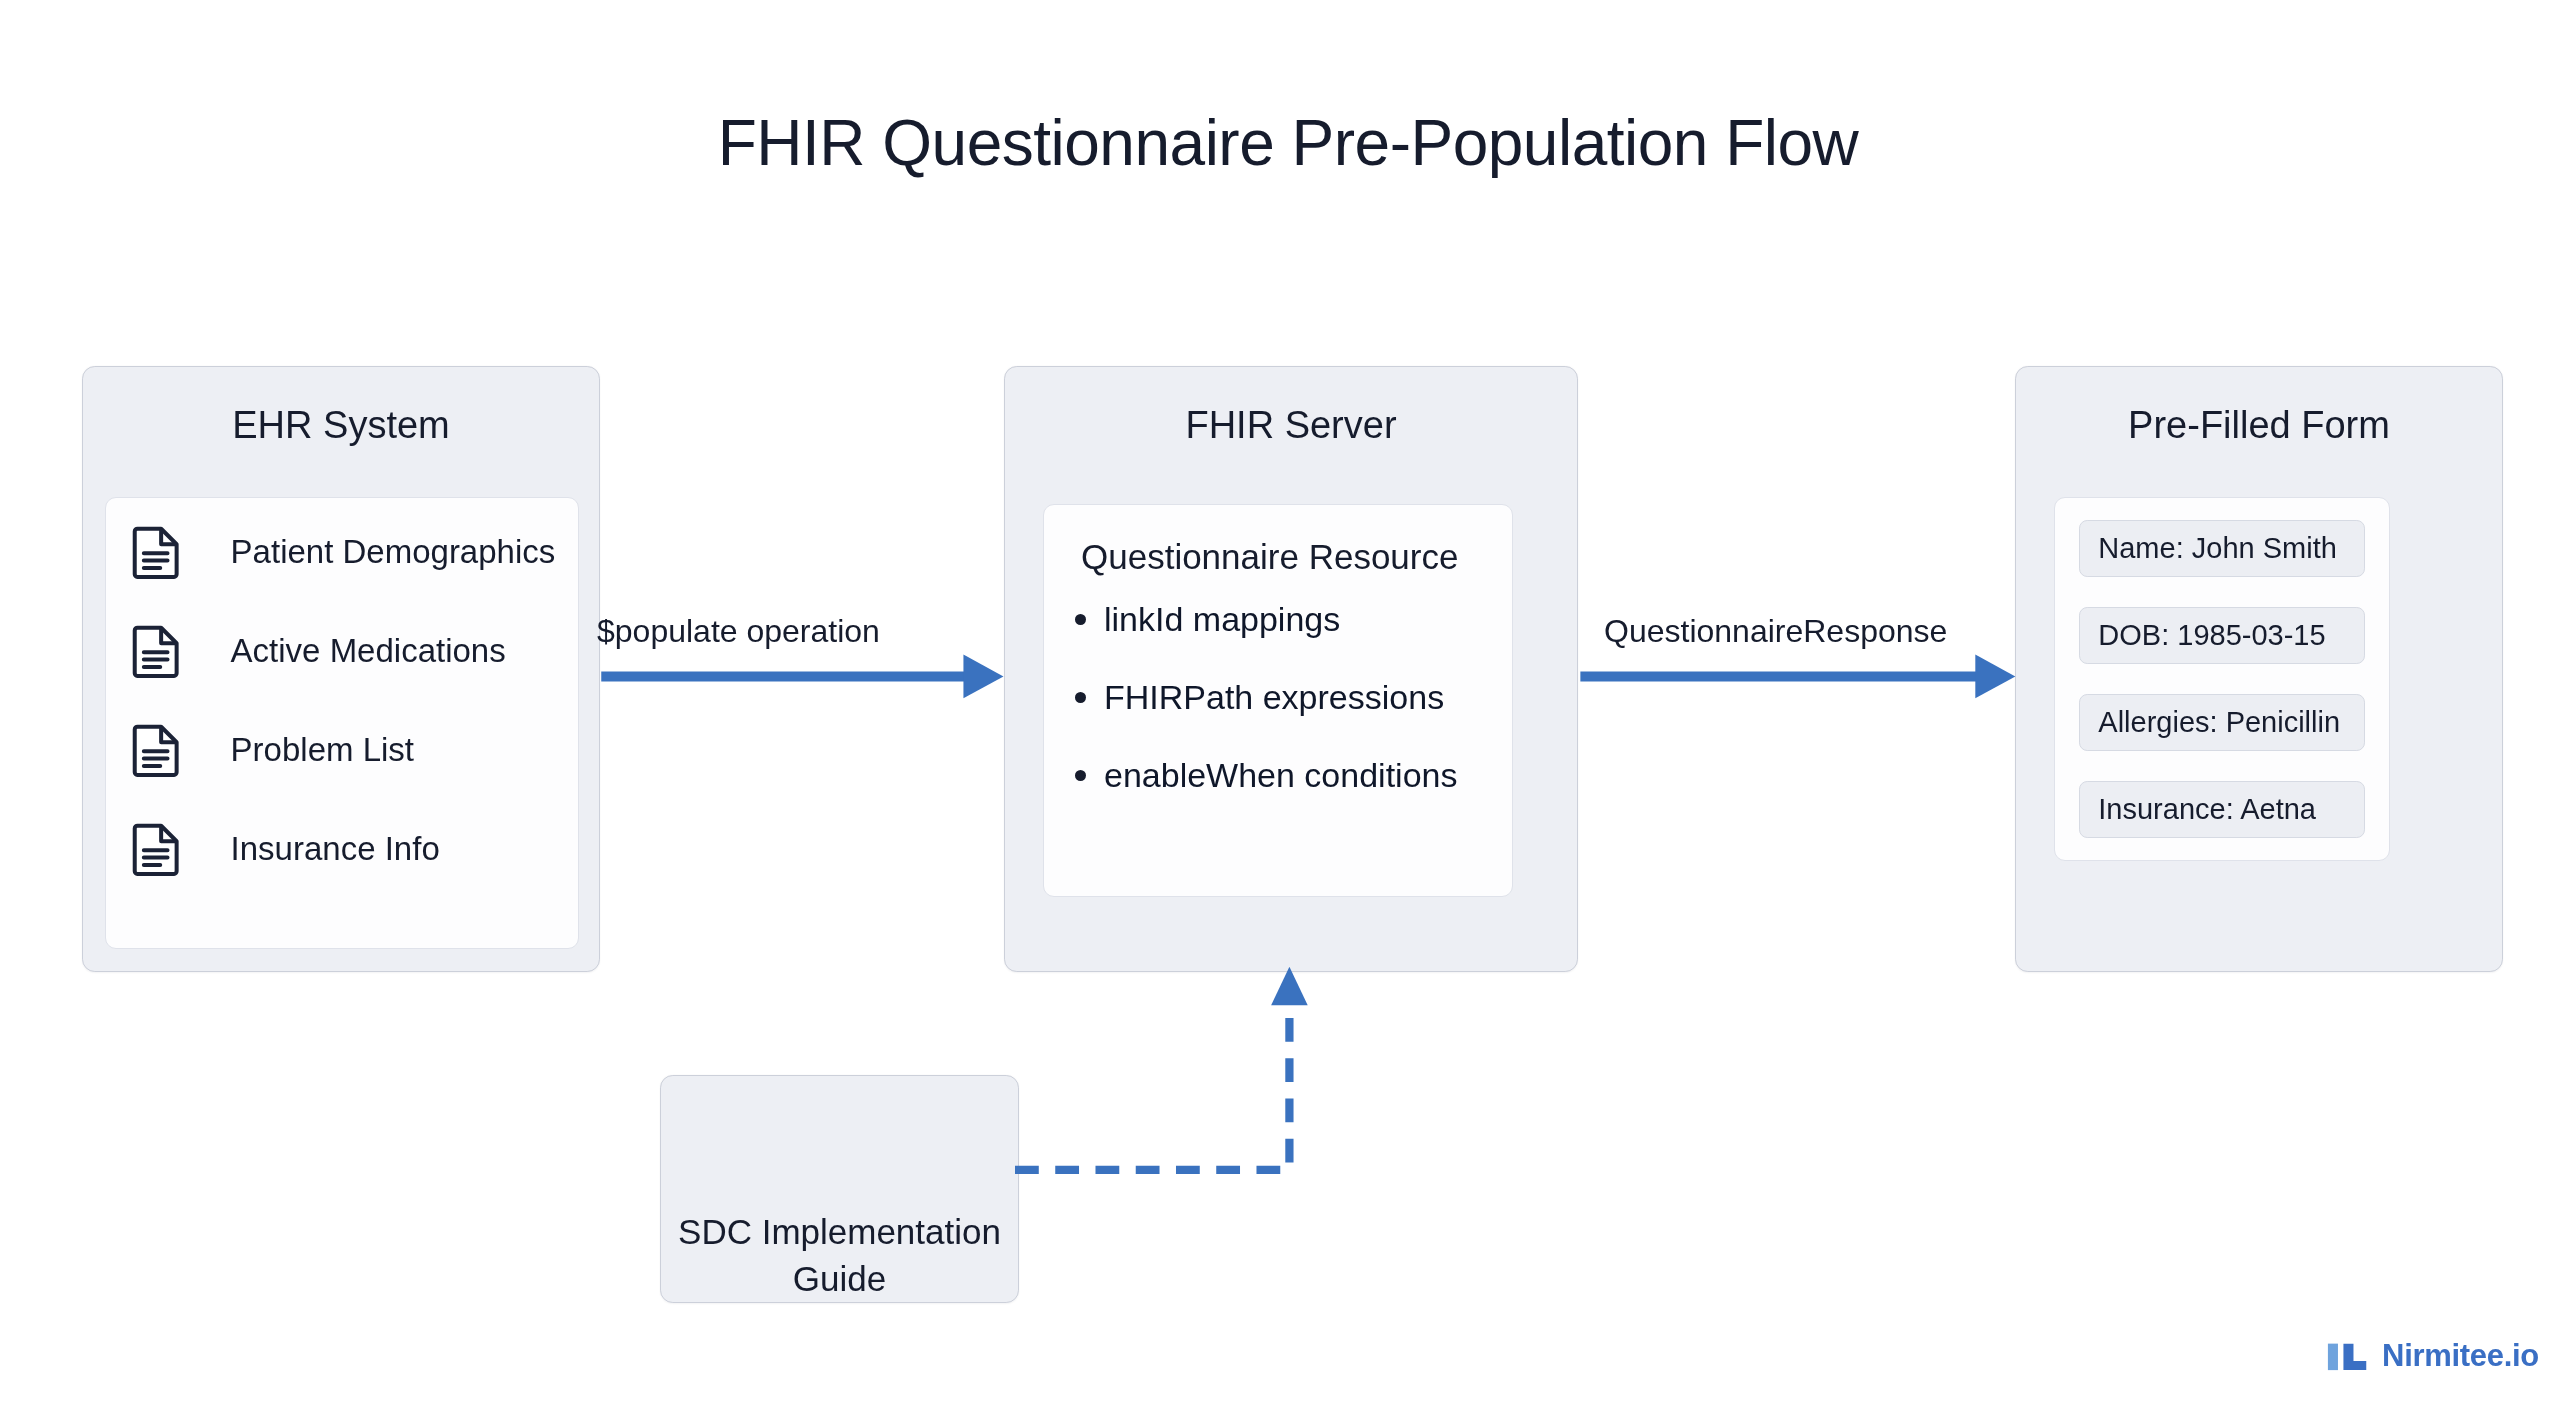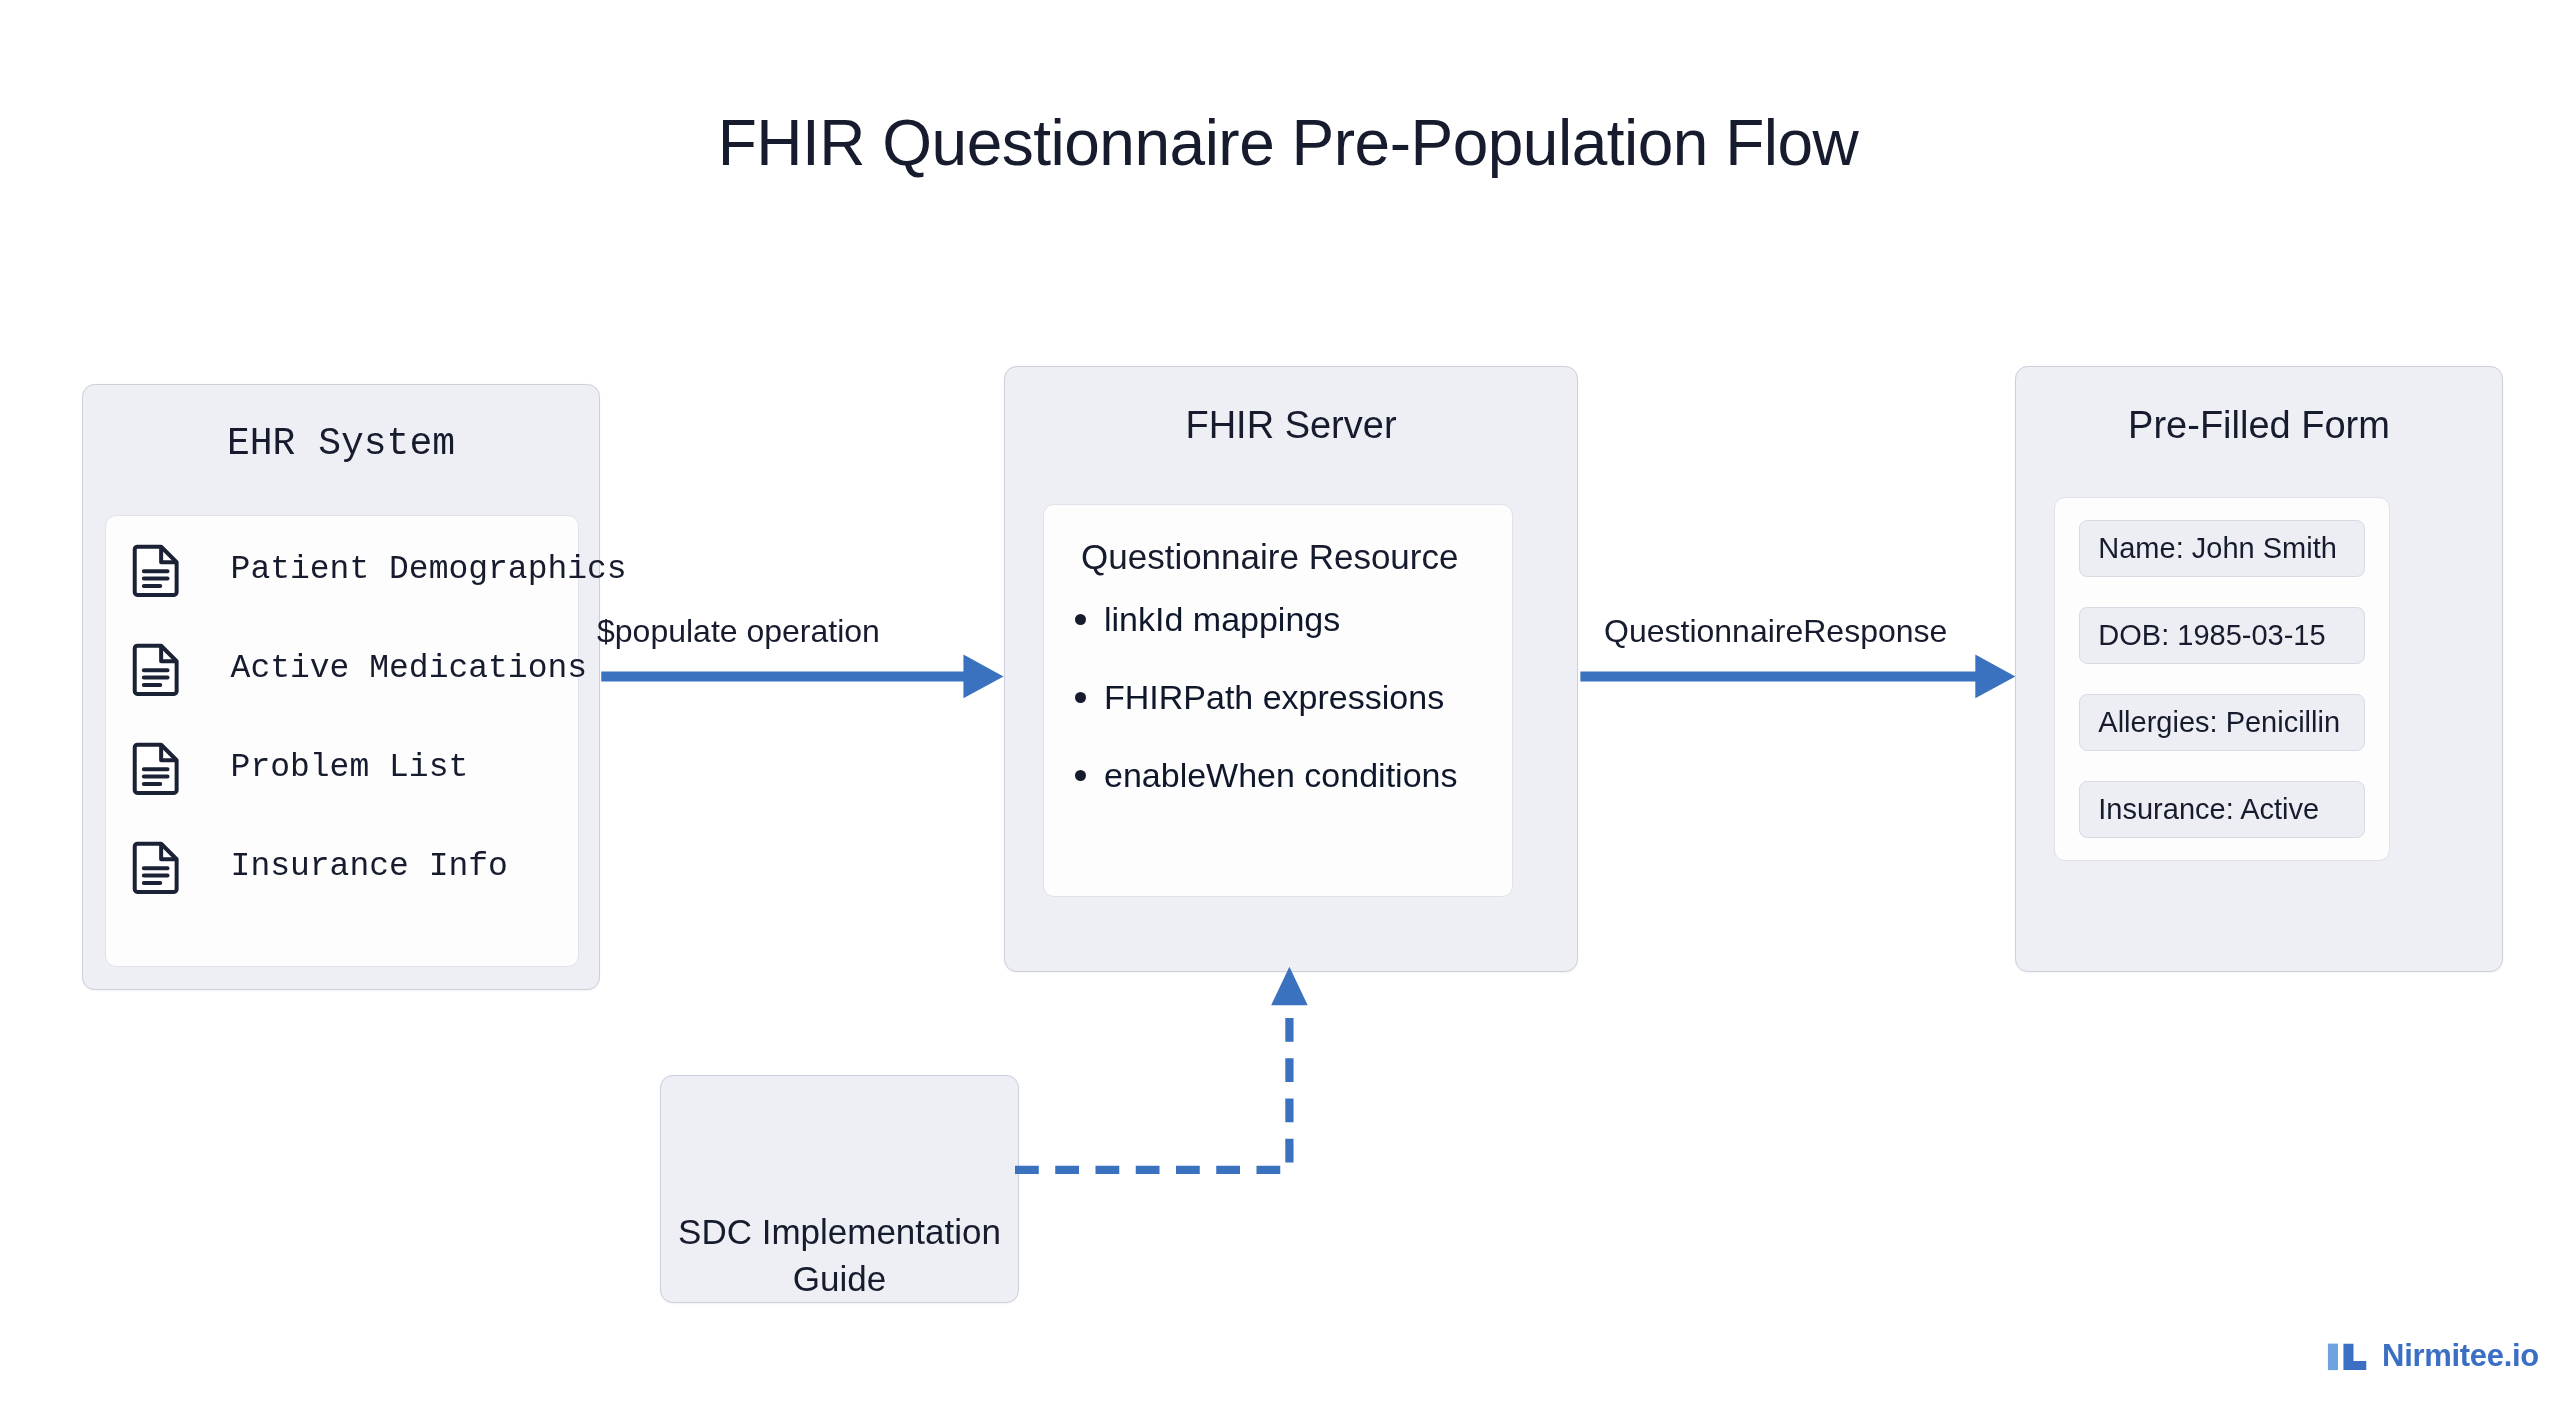--- a/index.html
+++ b/index.html
@@ -53,21 +53,21 @@
   
   .inner-panel {
     position: absolute;
     background: #fdfdfe;
     border: 1.8px solid #dfe2ea;
     border-radius: 11px;
     box-sizing: border-box;
   }
 
   
-  #ehr-node { left: 82px; top: 384px; width: 518px; height: 606px; font-family: Liberation Mono, monospace; }
+  #ehr-node { left: 82px; top: 366px; width: 518px; height: 606px; }
   #ehr-node .node-title { margin-top: 37px; }
   #ehr-panel { left: 22px; top: 130px; width: 474px; height: 452px; }
   .doc-row {
     display: flex;
     align-items: center;
     height: 55px;
     margin-left: 25.6px;
     gap: 28px;
   }
   .doc-row + .doc-row { margin-top: 44px; }
@@ -263,21 +263,21 @@
     </div>
   </div>
 
   <div class="node" id="form-node">
     <div class="node-title">Pre-Filled Form</div>
 
     <div class="inner-panel" id="form-panel">
       <div class="field-pill">Name: John Smith</div>
       <div class="field-pill">DOB: 1985-03-15</div>
       <div class="field-pill">Allergies: Penicillin</div>
-      <div class="field-pill">Insurance: Active</div>
+      <div class="field-pill">Insurance: Aetna</div>
     </div>
   </div>
 
   <div class="node" id="sdc-node">
     <div id="sdc-label">SDC Implementation Guide</div>
   </div>
 
   <div class="edge-label" id="label-populate">$populate operation</div>
   <svg class="arrow-svg" id="arrow-1" viewBox="0 0 450 100">
     <line x1="0" y1="40" x2="404" y2="40" stroke="#3a72bf" stroke-width="11"></line>

